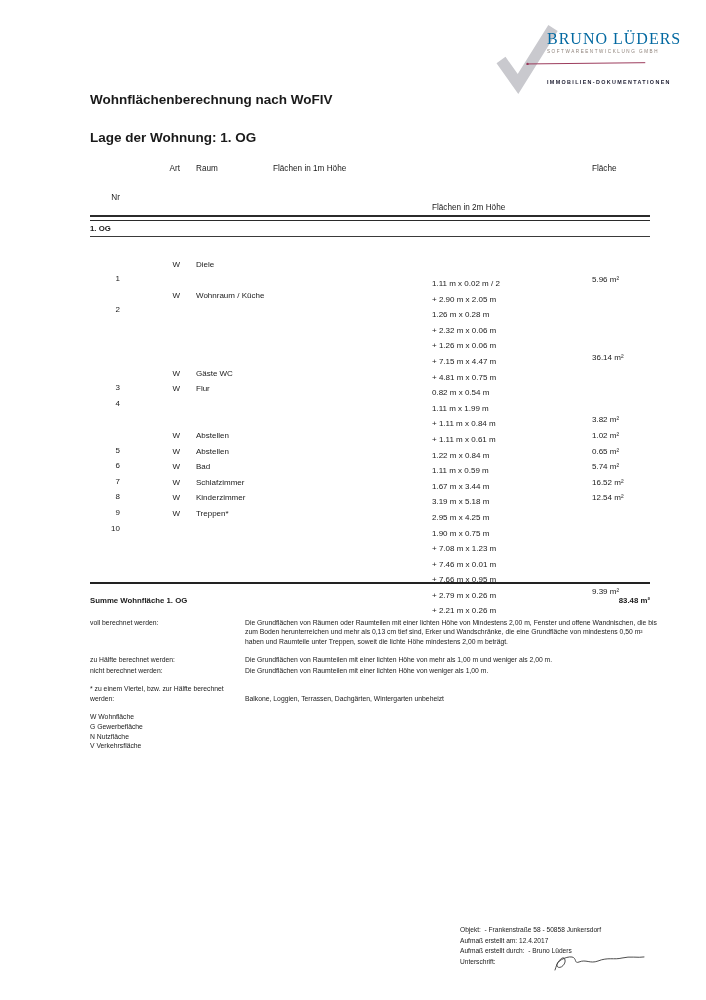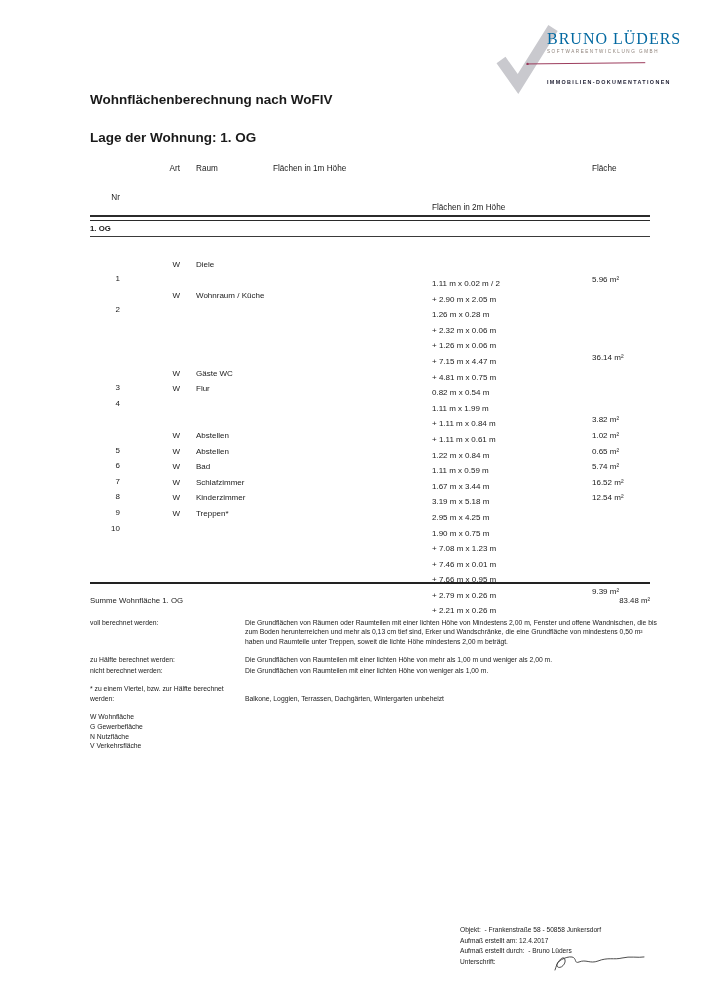--- a/index.html
+++ b/index.html
@@ -31,21 +31,21 @@
   .c-1m{white-space:nowrap;}
   .c-2m{white-space:nowrap;margin-top:39px;}
   .c-fl{text-align:left;white-space:nowrap;}
   .t-header{padding-bottom:3px;}
   .t-header .t-grid > div{font-size:8.2px;}
   .double-rule{height:3px;border-top:2.5px solid #2b2b2b;border-bottom:1px solid #2b2b2b;}
   .t-section{font-weight:bold;font-size:7.8px;padding:3px 0 3px 0;border-bottom:1.5px solid #3a3a3a;}
   .t-line{height:15.6px;align-items:center;}
   .t-line > div{line-height:15.6px;}
   .thick-rule{border-top:2px solid #222;margin-top:2px;}
-  .t-summary{display:flex;justify-content:space-between;font-weight:normal;font-size:7.8px;margin-top:12px;}
+  .t-summary{display:flex;justify-content:space-between;font-weight:bold;font-size:7.8px;margin-top:12px;}
 
   
   .legend{position:absolute;left:90px;top:618px;width:572px;font-size:6.8px;line-height:9.3px;color:#222;}
   .legend-row{display:grid;grid-template-columns:155px 1fr;margin-bottom:2px;}
   .legend-row.gap-after{margin-bottom:9px;}
   .legend-label{padding-right:10px;}
   .legend-text{max-width:425px;}
   .legend-row.align-bottom .legend-text{align-self:end;}
   .abbr-list{margin-top:9px;}
   .abbr-line{line-height:9.8px;}

